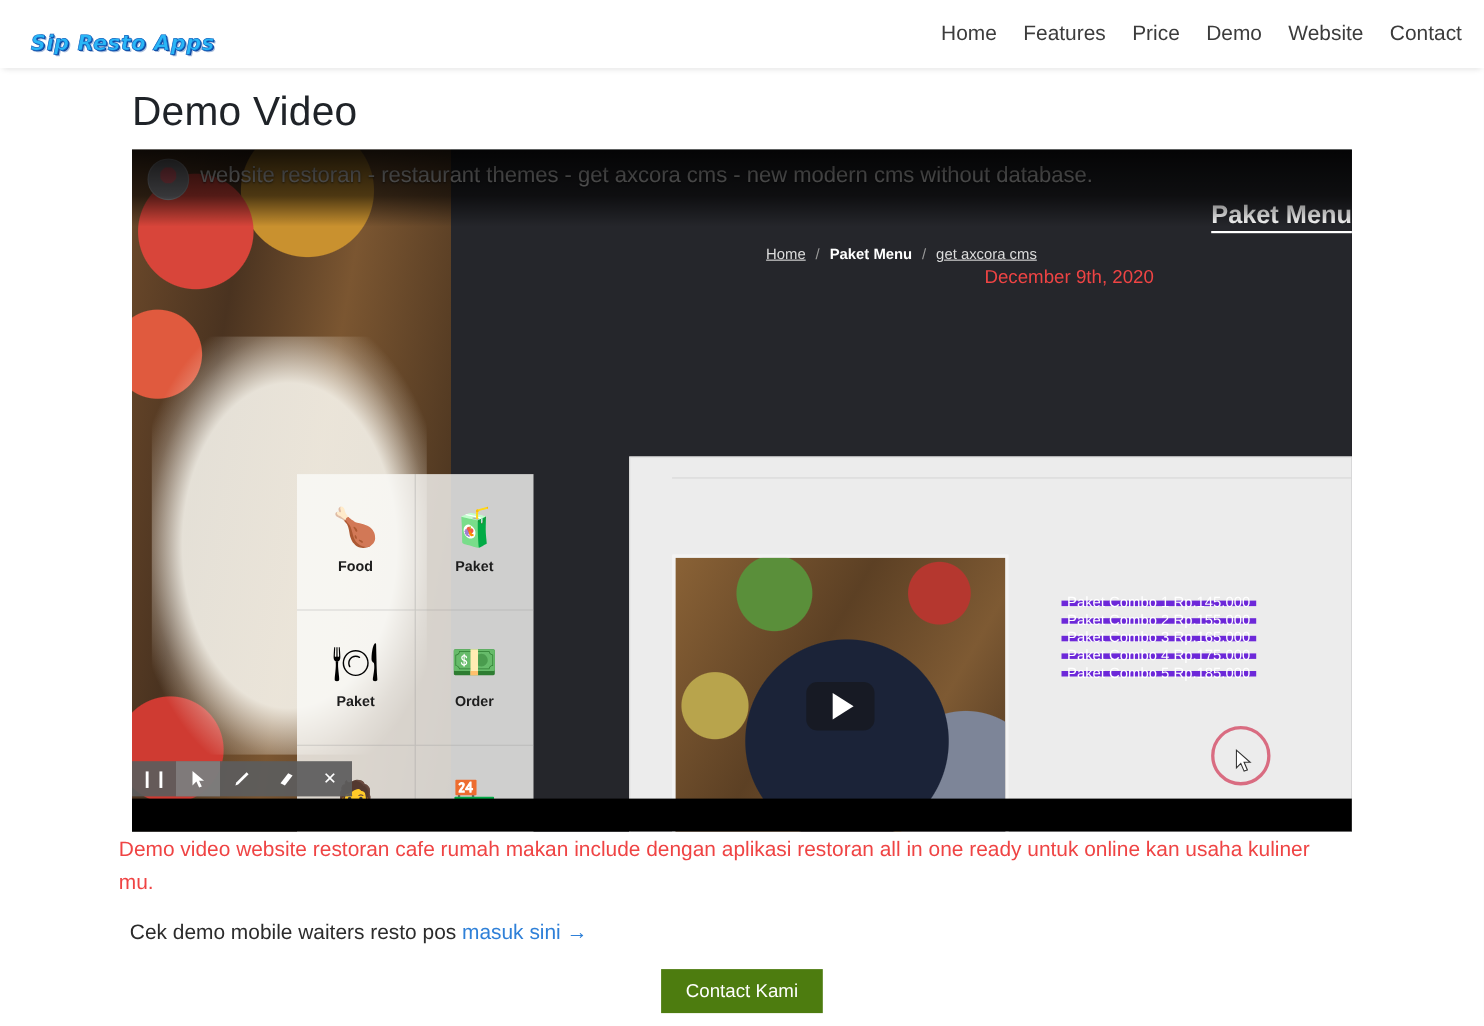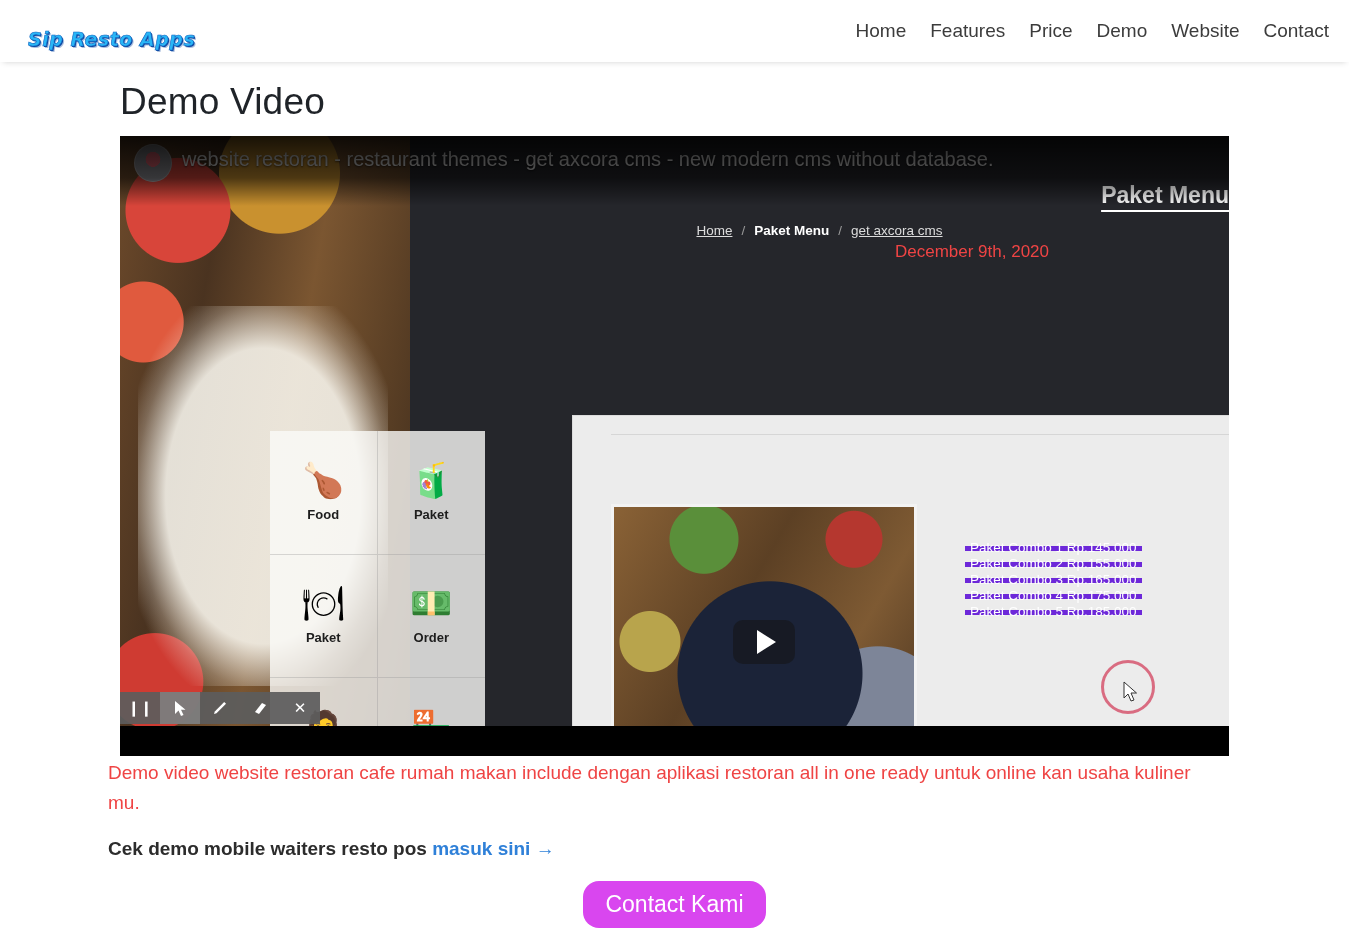--- a/index.html
+++ b/index.html
@@ -215,29 +215,29 @@
     position: absolute; left: 0; bottom: 0; width: 1109px; height: 30px;
     background: #000; z-index: 31;
   }
 
   
   .desc {
     position: absolute; left: 108px; top: 758px; width: 1090px;
     font-size: 19px; font-weight: 300; color: #ef4444; line-height: 30px;
   }
   .sub {
-    position: absolute; left: 108px; top: 838px; width: 1090px;
-    font-size: 19px; font-weight: 700; color: #2c2c2c;
+    position: absolute; left: 118px; top: 838px; width: 1090px;
+    font-size: 19px; font-weight: 400; color: #2c2c2c;
   }
   .sub a { color: #2f80d8; text-decoration: none; }
   .cta-wrap { position: absolute; left: 0; top: 881px; width: 1349px; display: flex; justify-content: center; }
   .cta {
-    background: #d946ef; color: #ffffff; border: none;
-    font-size: 23px; font-family: "Liberation Sans", sans-serif;
-    padding: 10px 22px; border-radius: 16px; cursor: pointer;
+    background: #4d7c0f; color: #ffffff; border: none;
+    font-size: 17px; font-family: "Liberation Sans", sans-serif;
+    padding: 10px 22px; border-radius: 0; cursor: pointer;
   }
 </style>
 </head>
 <body>
 
 <div class="site-header">
   <div class="brand">Sip Resto Apps</div>
   <nav class="nav">
     <a href="#">Home</a>
     <a href="#">Features</a>

